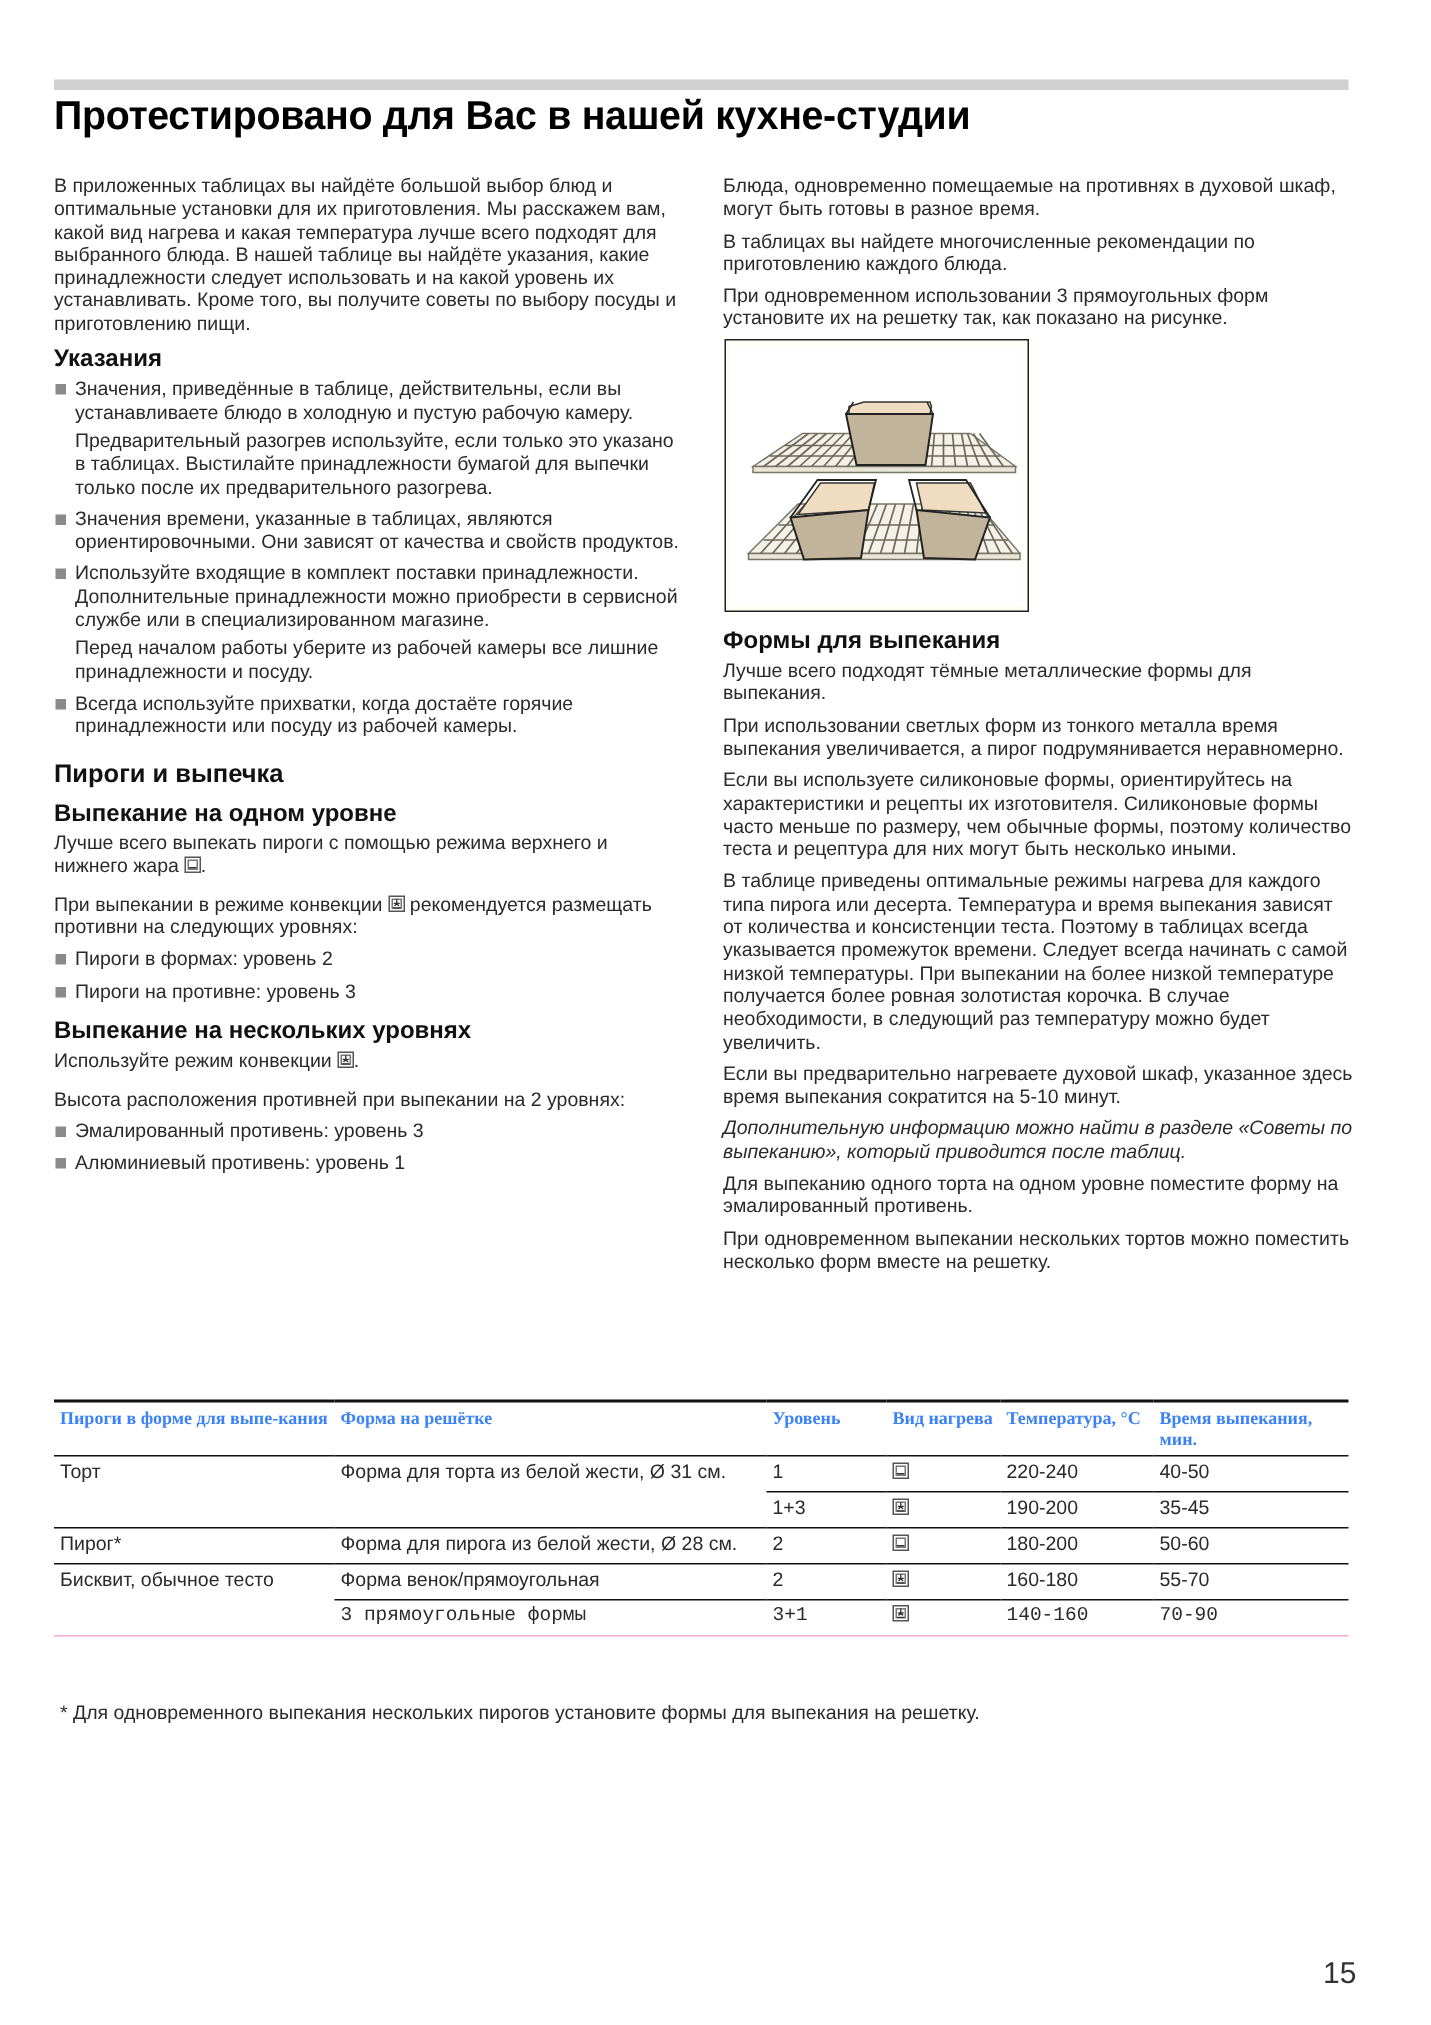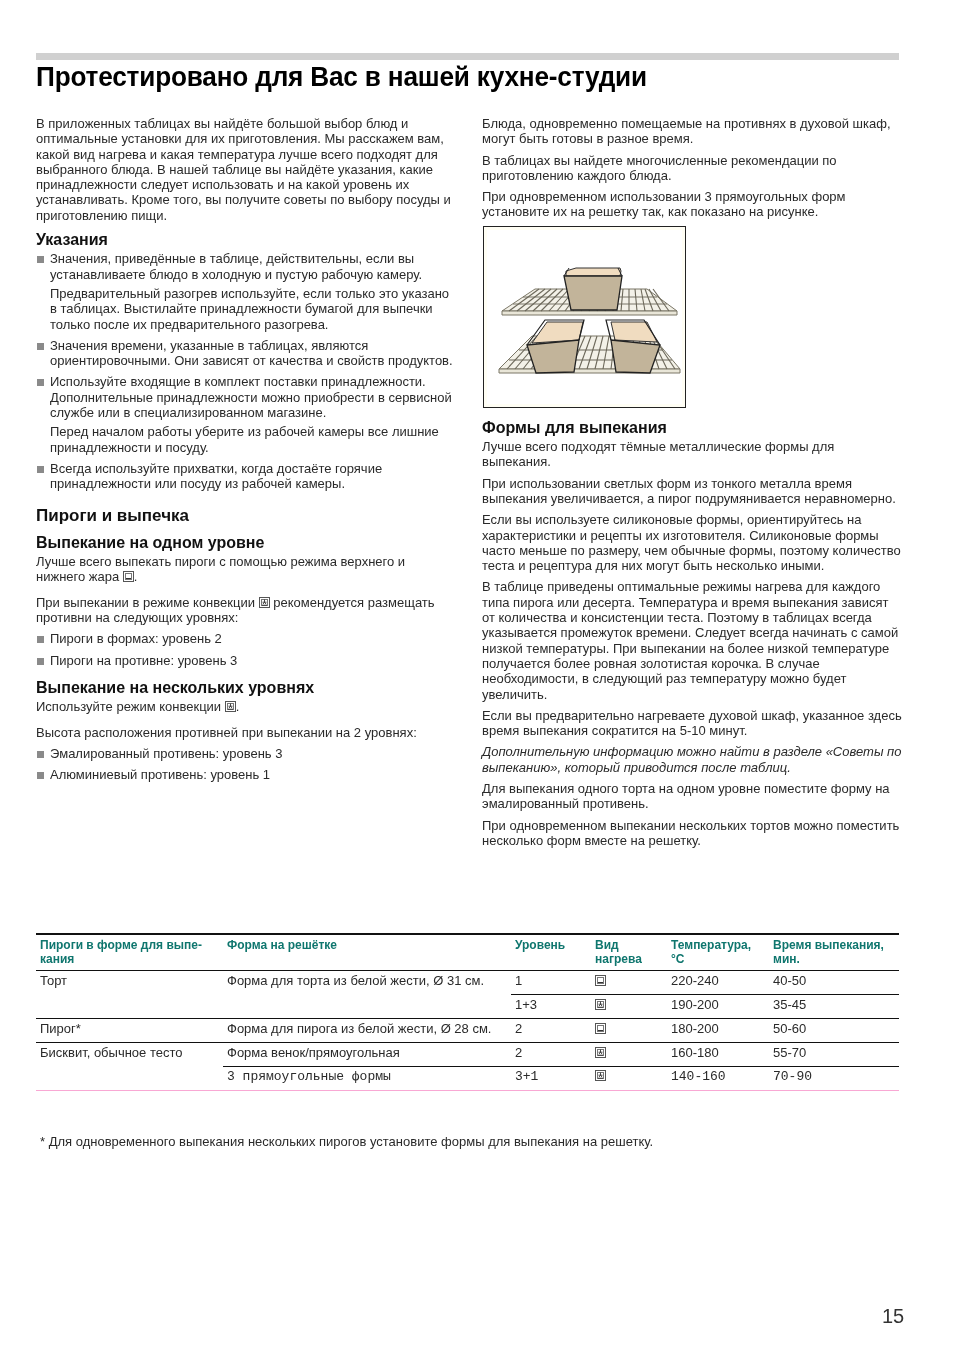--- a/index.html
+++ b/index.html
@@ -36,22 +36,22 @@
   .figure {
     width: 203px; height: 182px; border: 1px solid #222; box-sizing: border-box;
     background: #fffef4; margin: 6px 0 12px 1px; position: relative;
   }
   .figure-inner { position: absolute; left: 3px; top: 3px; right: 3px; bottom: 3px; background: #ffffff; }
   table.bake {
     position: absolute; left: 36px; top: 933px; width: 863px; border-collapse: collapse;
     font-size: 13px; color: #2a2a2a;
   }
   table.bake th {
-    text-align: left; font-weight: bold; font-size: 12px; color: #0f766e; vertical-align: top;
-    padding: 3px 4px 4px 4px; border-top: 2px solid #111; border-bottom: 1px solid #111; line-height: 14px;
+    text-align: left; font-weight: bold; font-size: 12px; color: #3b82f6; vertical-align: top;
+    padding: 3px 4px 4px 4px; border-top: 2px solid #111; border-bottom: 1px solid #111; line-height: 14px; font-family: Liberation Serif, serif;
   }
   table.bake td { padding: 2px 4px 6px 4px; vertical-align: top; line-height: 15px; border-bottom: 1px solid #111; }
   table.bake td.nob { border-bottom: none; }
   table.bake tr.last td { border-bottom: 1px solid #f9a8d4; font-family: Liberation Mono, monospace; }
   .footnote { position: absolute; left: 40px; top: 1134px; font-size: 13px; color: #2a2a2a; }
   .page-num { position: absolute; left: 882px; top: 1305px; font-size: 20px; color: #333; }
 </style>
 </head>
 <body>
 
@@ -200,21 +200,21 @@
   </div>
 
   <div class="h-sub">Формы для выпекания</div>
   <p>Лучше всего подходят тёмные металлические формы для выпекания.</p>
   <p>При использовании светлых форм из тонкого металла время выпекания увеличивается, а пирог подрумянивается неравномерно.</p>
   <p>Если вы используете силиконовые формы, ориентируйтесь на характеристики и рецепты их изготовителя. Силиконовые формы часто меньше по размеру, чем обычные формы, поэтому количество теста и рецептура для них могут быть несколько иными.</p>
 
   <p>В таблице приведены оптимальные режимы нагрева для каждого типа пирога или десерта. Температура и время выпекания зависят от количества и консистенции теста. Поэтому в таблицах всегда указывается промежуток времени. Следует всегда начинать с самой низкой температуры. При выпекании на более низкой температуре получается более ровная золотистая корочка. В случае необходимости, в следующий раз температуру можно будет увеличить.</p>
   <p>Если вы предварительно нагреваете духовой шкаф, указанное здесь время выпекания сократится на 5-10 минут.</p>
   <p class="italic">Дополнительную информацию можно найти в разделе «Советы по выпеканию», который приводится после таблиц.</p>
-  <p>Для выпекания одного торта на одном уровне поместите форму на эмалированный противень.</p>
+  <p>Для выпеканию одного торта на одном уровне поместите форму на эмалированный противень.</p>
   <p>При одновременном выпекании нескольких тортов можно поместить несколько форм вместе на решетку.</p>
 </div>
 
 <table class="bake">
   <colgroup>
     <col style="width:187px">
       <col style="width:288px">
       <col style="width:80px">
       <col style="width:76px">
       <col style="width:102px">

